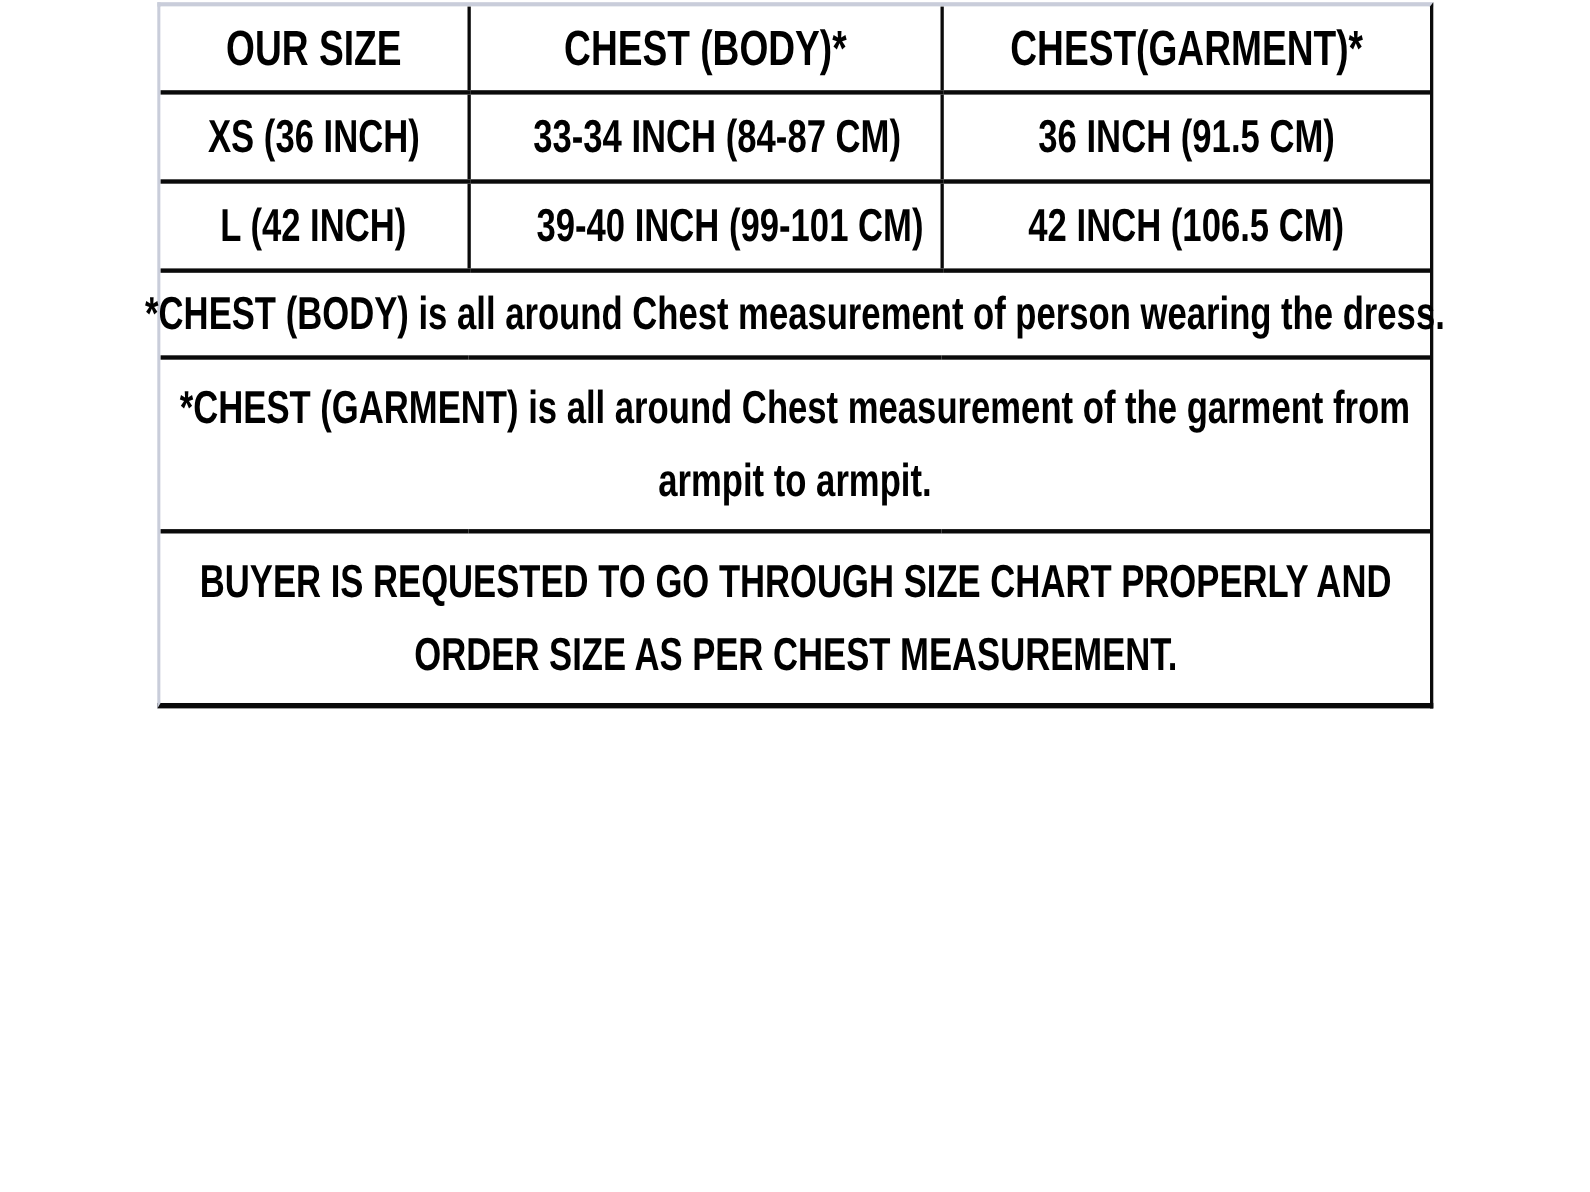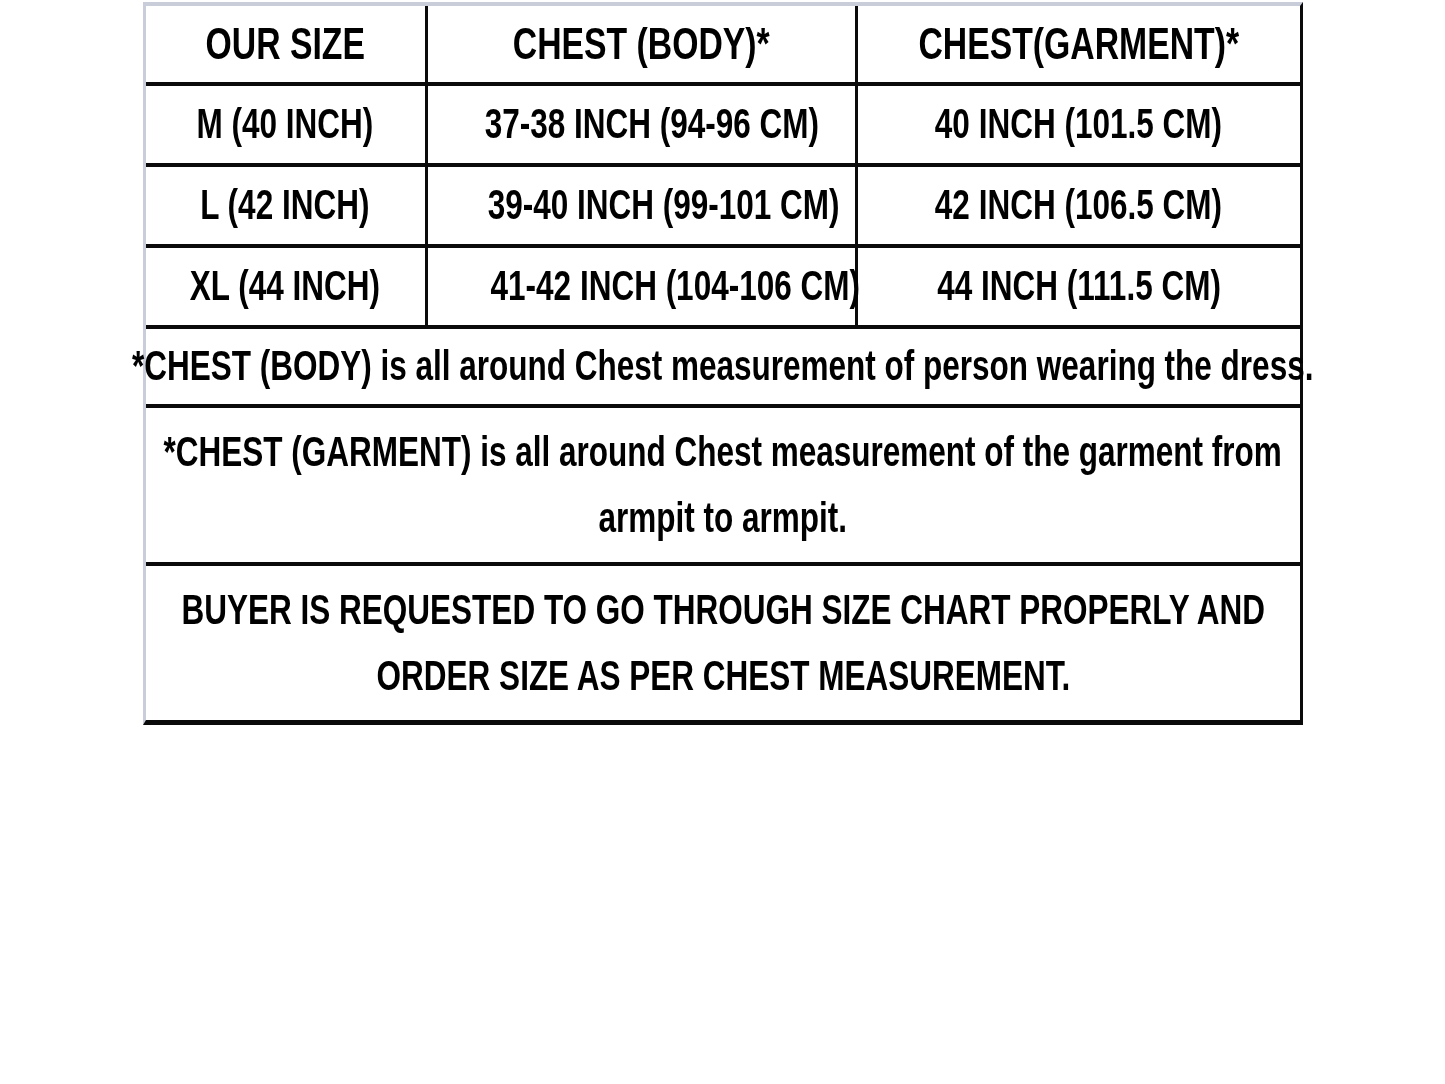--- a/index.html
+++ b/index.html
@@ -95,33 +95,28 @@
         </colgroup>
       <thead>
         <tr class="grid-row">
           <th class="divider"><span class="cond">OUR SIZE</span></th>
           <th class="divider"><span class="cond">CHEST (BODY)*</span></th>
           <th><span class="cond">CHEST(GARMENT)*</span></th>
         </tr>
       </thead>
       <tbody>
         <tr class="grid-row">
-          <td class="divider"><span class="cond">M (40 INCH)</span></td>
-          <td class="divider"><span class="cond">37-38 INCH (94-96 CM)</span></td>
-          <td><span class="cond">40 INCH (101.5 CM)</span></td>
+          <td class="divider"><span class="cond">XS (36 INCH)</span></td>
+          <td class="divider"><span class="cond">33-34 INCH (84-87 CM)</span></td>
+          <td><span class="cond">36 INCH (91.5 CM)</span></td>
         </tr>
         <tr class="grid-row">
           <td class="divider"><span class="cond">L (42 INCH)</span></td>
           <td class="divider"><span class="cond">39-40 INCH (99-101 CM)</span></td>
           <td><span class="cond">42 INCH (106.5 CM)</span></td>
-        </tr>
-        <tr class="grid-row">
-          <td class="divider"><span class="cond">XL (44 INCH)</span></td>
-          <td class="divider"><span class="cond">41-42 INCH (104-106 CM)</span></td>
-          <td><span class="cond">44 INCH (111.5 CM)</span></td>
         </tr>
         <tr>
           <td colspan="3" class="note-cell">
             <div class="note-box h1">
               <span class="cond">*CHEST (BODY) is all around Chest measurement of person wearing the dress.</span>
             </div>
           </td>
         </tr>
         <tr>
           <td colspan="3" class="note-cell">

